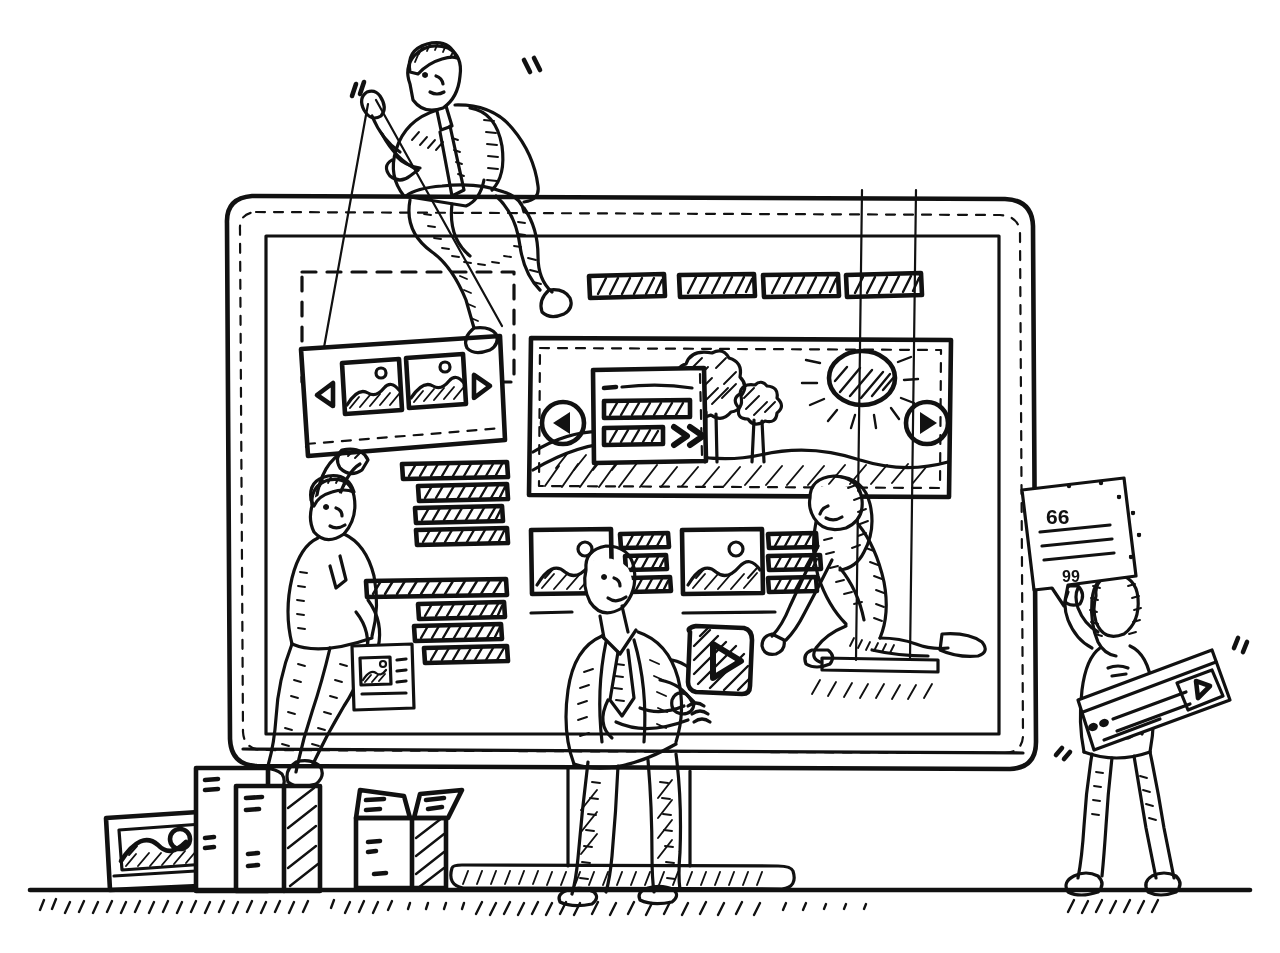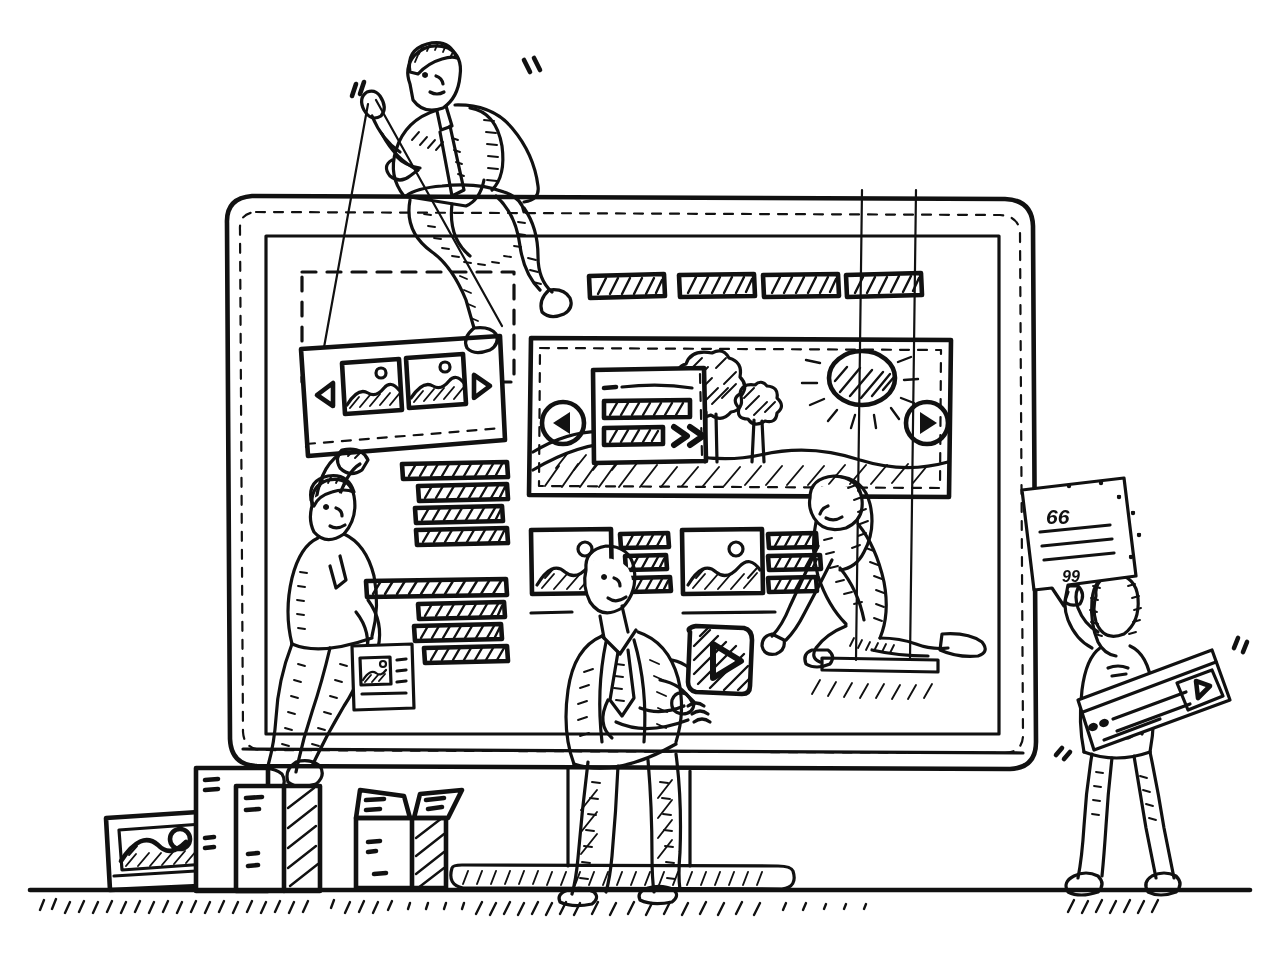--- a/index.html
+++ b/index.html
@@ -2,21 +2,21 @@
 <html><head>
 <meta charset="utf-8">
 <title>Web Design Team Illustration</title>
 <style>
   html,body{margin:0;padding:0;background:#ffffff;}
   body{
     width:1280px;height:953px;overflow:hidden;
     font-family:"Liberation Sans",sans-serif;
     color:#000000;
   }
-  #scene{position:relative;width:1280px;height:953px;background:#fff;font-style:italic;}
+  #scene{position:relative;width:1280px;height:953px;background:#fff;}
   #scene svg{display:block;width:1280px;height:953px;}
   .ink{fill:none;stroke:#111111;stroke-linecap:round;stroke-linejoin:round;}
   .ink-fill{fill:#111111;stroke:none;}
   .w1{stroke-width:2.2;}
   .w2{stroke-width:3.2;}
   .w3{stroke-width:4.6;}
   .w4{stroke-width:6.0;}
   .hatch{stroke:#111111;stroke-width:2.4;stroke-linecap:round;fill:none;}
   .hatch-thin{stroke:#111111;stroke-width:1.9;stroke-linecap:round;fill:none;}
   .dash-bezel{stroke-dasharray:9 9;}

